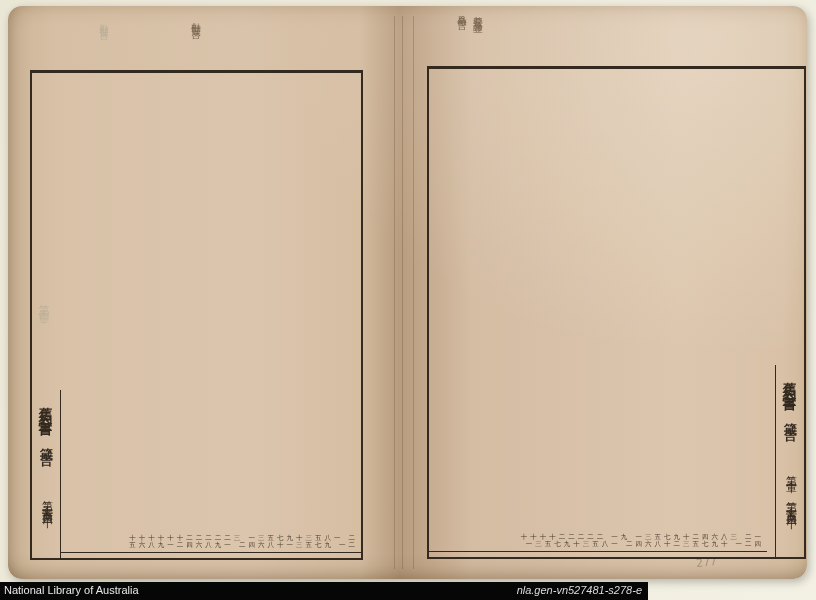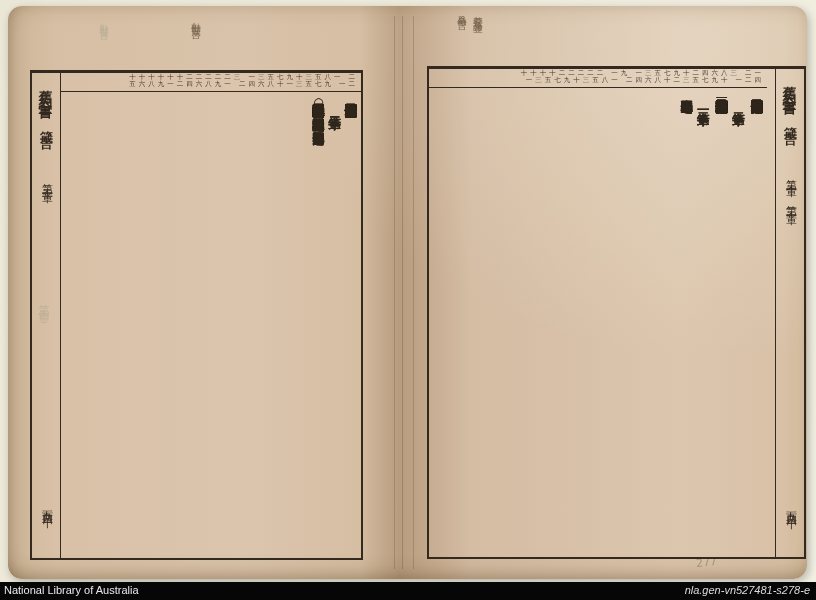--- a/index.html
+++ b/index.html
@@ -11,21 +11,21 @@
     background:
       radial-gradient(ellipse at 88% 6%, rgba(255,250,240,.30), transparent 42%),
       linear-gradient(90deg,#cdb598 0%,#d6bfa4 6%,#d9c3aa 30%,#d4bca0 44%,#b89c7f 49%,#bfa386 51%,#d2baa0 58%,#dac4ab 84%,#d6bfa4 97%,#cfb697 100%);
     box-shadow: inset 0 -16px 20px -14px rgba(92,62,32,.45),
                 inset 14px 0 20px -14px rgba(92,62,32,.38),
                 inset 0 14px 18px -14px rgba(120,90,55,.25),
                 2px 3px 8px rgba(0,0,0,.25);}
   .crease{position:absolute;top:10px;bottom:10px;width:1px;background:rgba(70,45,22,.22);}
   
   .frame{position:absolute;border:2px solid #33291f;border-top-width:3px;background:rgba(255,245,228,.06);
-    display:flex;box-sizing:border-box;}
+    display:flex;box-sizing:border-box;align-items:flex-end;}
   .frame-left {left:22px; top:64px; width:333px; height:490px;}
   .frame-right{left:419px;top:60px; width:379px; height:493px;gap:8px;}
   .title-col{width:29px;flex:0 0 29px;display:flex;flex-direction:column;align-items:center;
     padding-top:6px;box-sizing:border-box;color:#33291f;}
   .frame-left  .title-col{border-right:1px solid #33291f;order:0;}
   .frame-right .title-col{border-left:1px solid #33291f;order:2;}
   .page-main{flex:1;display:flex;flex-direction:column;min-width:0;}
   .frame-right .page-main{order:1;}
   .vtext{writing-mode:vertical-rl;text-orientation:upright;}
   .t-book{font-size:13.5px;letter-spacing:5px;font-weight:700;}
@@ -49,21 +49,21 @@
   .run-head{position:absolute;color:#6e5b46;font-size:9.5px;letter-spacing:2px;opacity:.9;}
   .rh-left{left:181px;top:9px;}
   .rh-right{left:447px;top:2px;display:flex;flex-direction:row-reverse;gap:3px;}
   
   .ghost{position:absolute;color:#7d8577;filter:blur(.4px);}
   .ghost-head{left:89px;top:11px;font-size:9px;letter-spacing:2px;opacity:.30;}
   .ghost-stamp{left:27px;top:290px;font-size:11px;letter-spacing:2px;opacity:.25;}
   .pencil{position:absolute;left:688px;top:550px;color:#97896f;font-size:11px;
     font-family:"DejaVu Sans",sans-serif;transform:rotate(-6deg);opacity:.8;}
   
-  .bar{position:absolute;left:0;bottom:0;width:816px;height:18px;background:#060606;
+  .bar{position:absolute;left:0;bottom:0;width:648px;height:18px;background:#060606;
     font-family:"Liberation Sans",sans-serif;color:#e9e9e9;font-size:11px;}
   .bar-left{position:absolute;left:4px;top:2px;}
   .bar-right{position:absolute;right:6px;top:2px;color:#dcdcdc;font-style:italic;}
 </style>
 </head>
 <body>
 
 <div class="photo">
 
   <div class="book">

